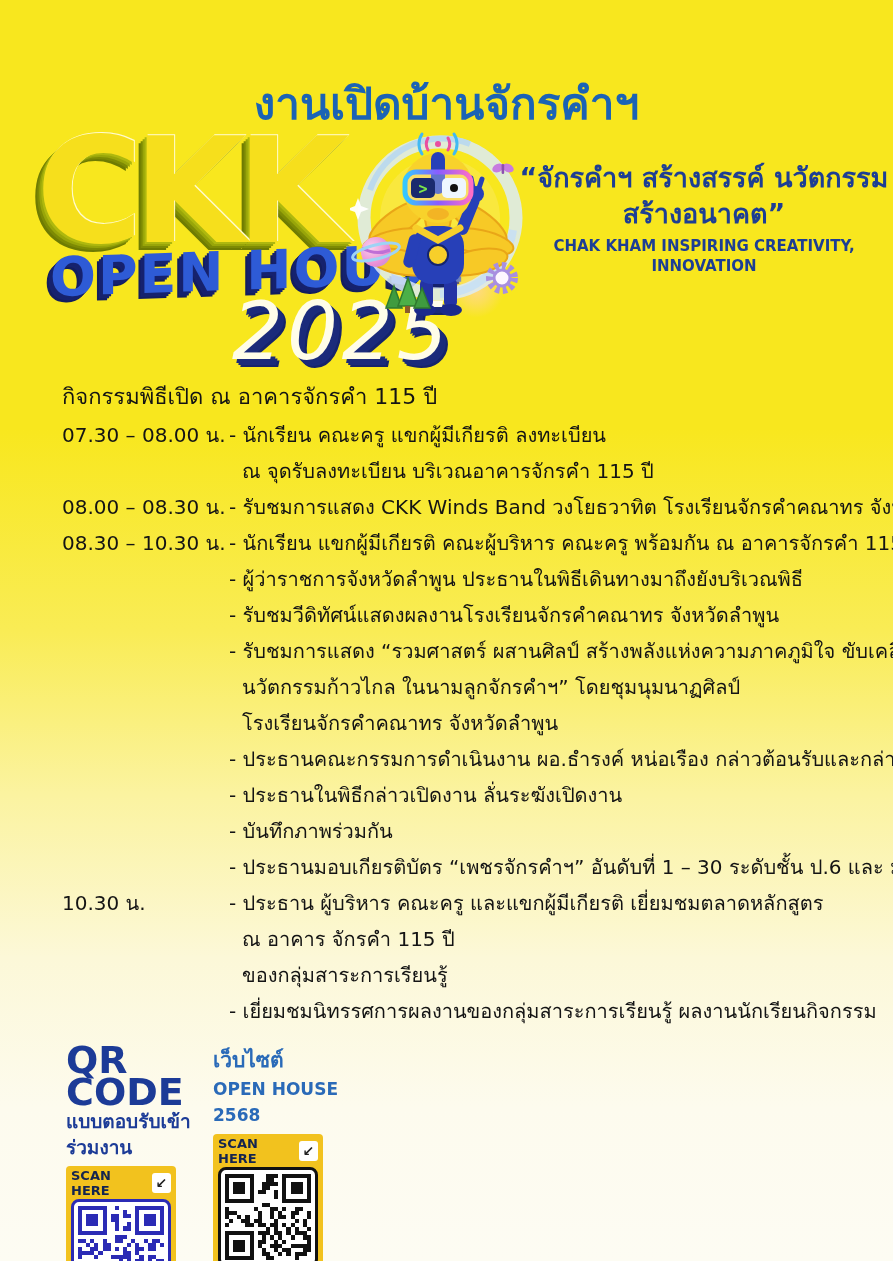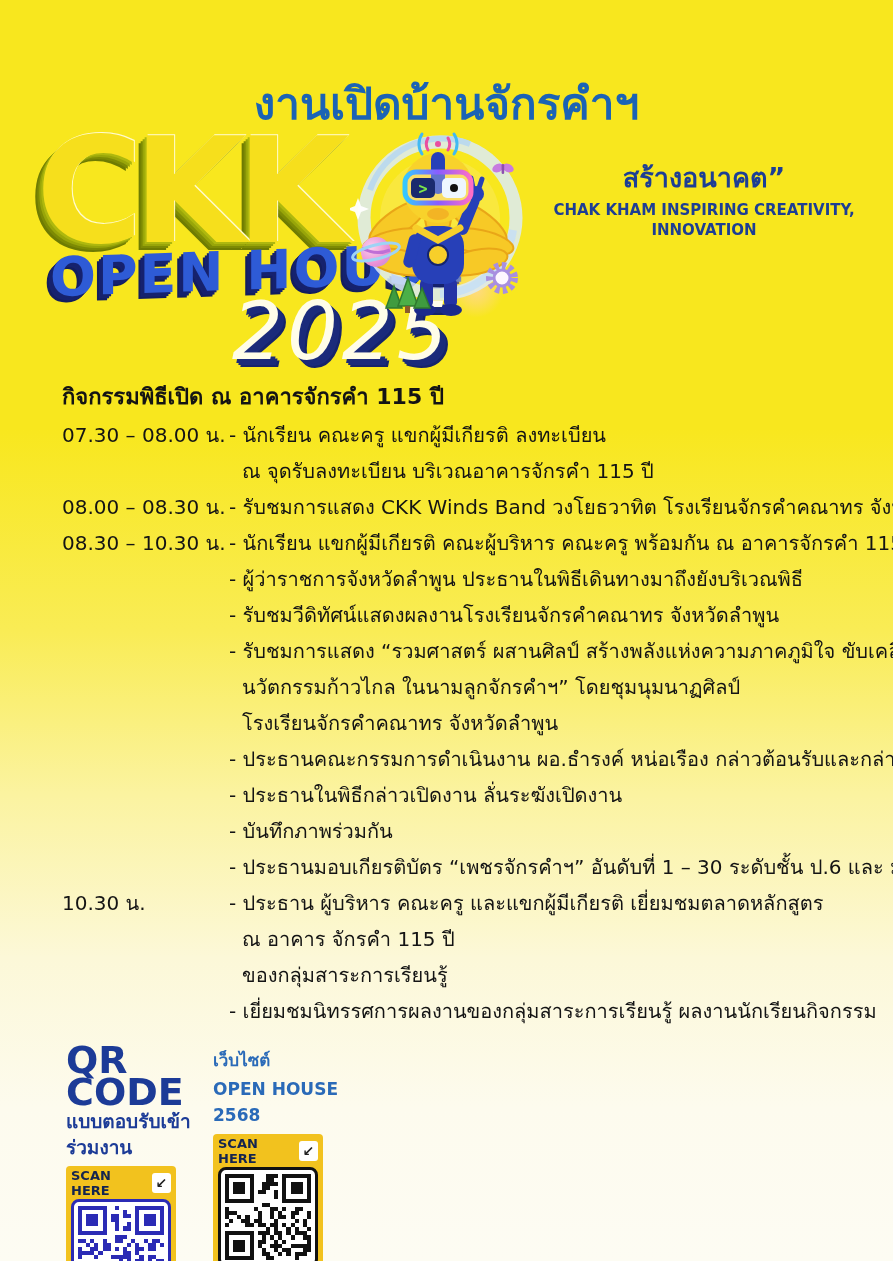--- a/index.html
+++ b/index.html
@@ -24,32 +24,32 @@
   
   .tagline{position:absolute;left:518px;top:160px;width:372px;text-align:center;color:#1D3E94;}
   .tagline .th{font-size:27px;font-weight:800;line-height:36px;}
   .tagline .en{font-size:15px;font-weight:800;line-height:20px;margin-top:4px;}
   
   .dateblock{position:absolute;left:430px;top:288px;width:460px;text-align:right;}
   .dateblock .date{font-size:36px;font-weight:800;color:#1C4BA6;line-height:44px;}
   .dateblock .venue{font-size:23px;font-weight:800;color:#1D63C0;line-height:30px;}
   
   .schedule{position:absolute;left:62px;top:381px;width:800px;color:#141414;}
-  .schedule .heading{font-size:22px;font-weight:700;line-height:32px;margin-bottom:4px;}
+  .schedule .heading{font-size:22px;font-weight:400;line-height:32px;margin-bottom:4px;}
   .row{display:flex;height:36px;align-items:center;white-space:nowrap;font-size:20px;}
   .row .time{width:167px;flex:0 0 167px;}
   .row .text{flex:1;}
   .row.indent .text{padding-left:13px;}
   
   .qr-col{position:absolute;top:1044px;}
   .qr-col.left{left:66px;width:150px;}
   .qr-col.right{left:213px;width:160px;}
   .qr-title-a{font-size:38px;font-weight:900;color:#1C3B97;line-height:32px;}
   .qr-sub-a{font-size:19px;font-weight:800;color:#1C3B97;line-height:26px;}
-  .qr-title-b{font-size:17px;font-weight:900;color:#2A6AB8;line-height:32px;}
+  .qr-title-b{font-size:21px;font-weight:900;color:#2A6AB8;line-height:32px;}
   .qr-sub-b{font-size:17px;font-weight:700;color:#2A6AB8;line-height:26px;}
   .qr-card{margin-top:6px;width:100px;background:#F2C21E;border-radius:4px;padding:5px;}
   .qr-head{display:flex;align-items:center;justify-content:space-between;height:24px;margin-bottom:4px;}
   .qr-head .lbl{font-size:13px;font-weight:900;color:#14244F;letter-spacing:0;}
   .qr-head .arrowbox{width:20px;height:20px;background:#FFFFFF;border-radius:3px;
     display:flex;align-items:center;justify-content:center;font-size:14px;font-weight:900;color:#222;}
   .qr-body{background:#FFFFFF;border-radius:8px;padding:4px;border:3px solid;}
   .qr-body.blue{border-color:#2B2BB5;}
   .qr-body.dark{border-color:#111111;}
   .qr-mods{display:block;width:86px;height:86px;}
@@ -143,20 +143,21 @@
     </g>
     <g fill="#C77BE0">
       <ellipse cx="148" cy="58" rx="6" ry="4" transform="rotate(-25 148 58)"></ellipse>
       <ellipse cx="158" cy="58" rx="6" ry="4" transform="rotate(25 158 58)"></ellipse>
       <rect x="151.6" y="54" width="2.6" height="10" rx="1.3" fill="#8E4FB0"></rect>
     </g>
     <polygon points="8,88 11,96 19,99 11,102 8,110 5,102 -3,99 5,96" fill="#FFFFFF" opacity=".95"></polygon>
   </svg>
 
   <div class="tagline">
+    <div class="th">“จักรคำฯ สร้างสรรค์ นวัตกรรม</div>
     <div class="th">สร้างอนาคต”</div>
     <div class="en">CHAK KHAM INSPIRING CREATIVITY, INNOVATION</div>
   </div>
 
 
   <div class="schedule">
     <div class="heading">กิจกรรมพิธีเปิด ณ อาคารจักรคำ 115 ปี</div>
 
     <div class="row">
         <span class="time">07.30 – 08.00 น.</span>

